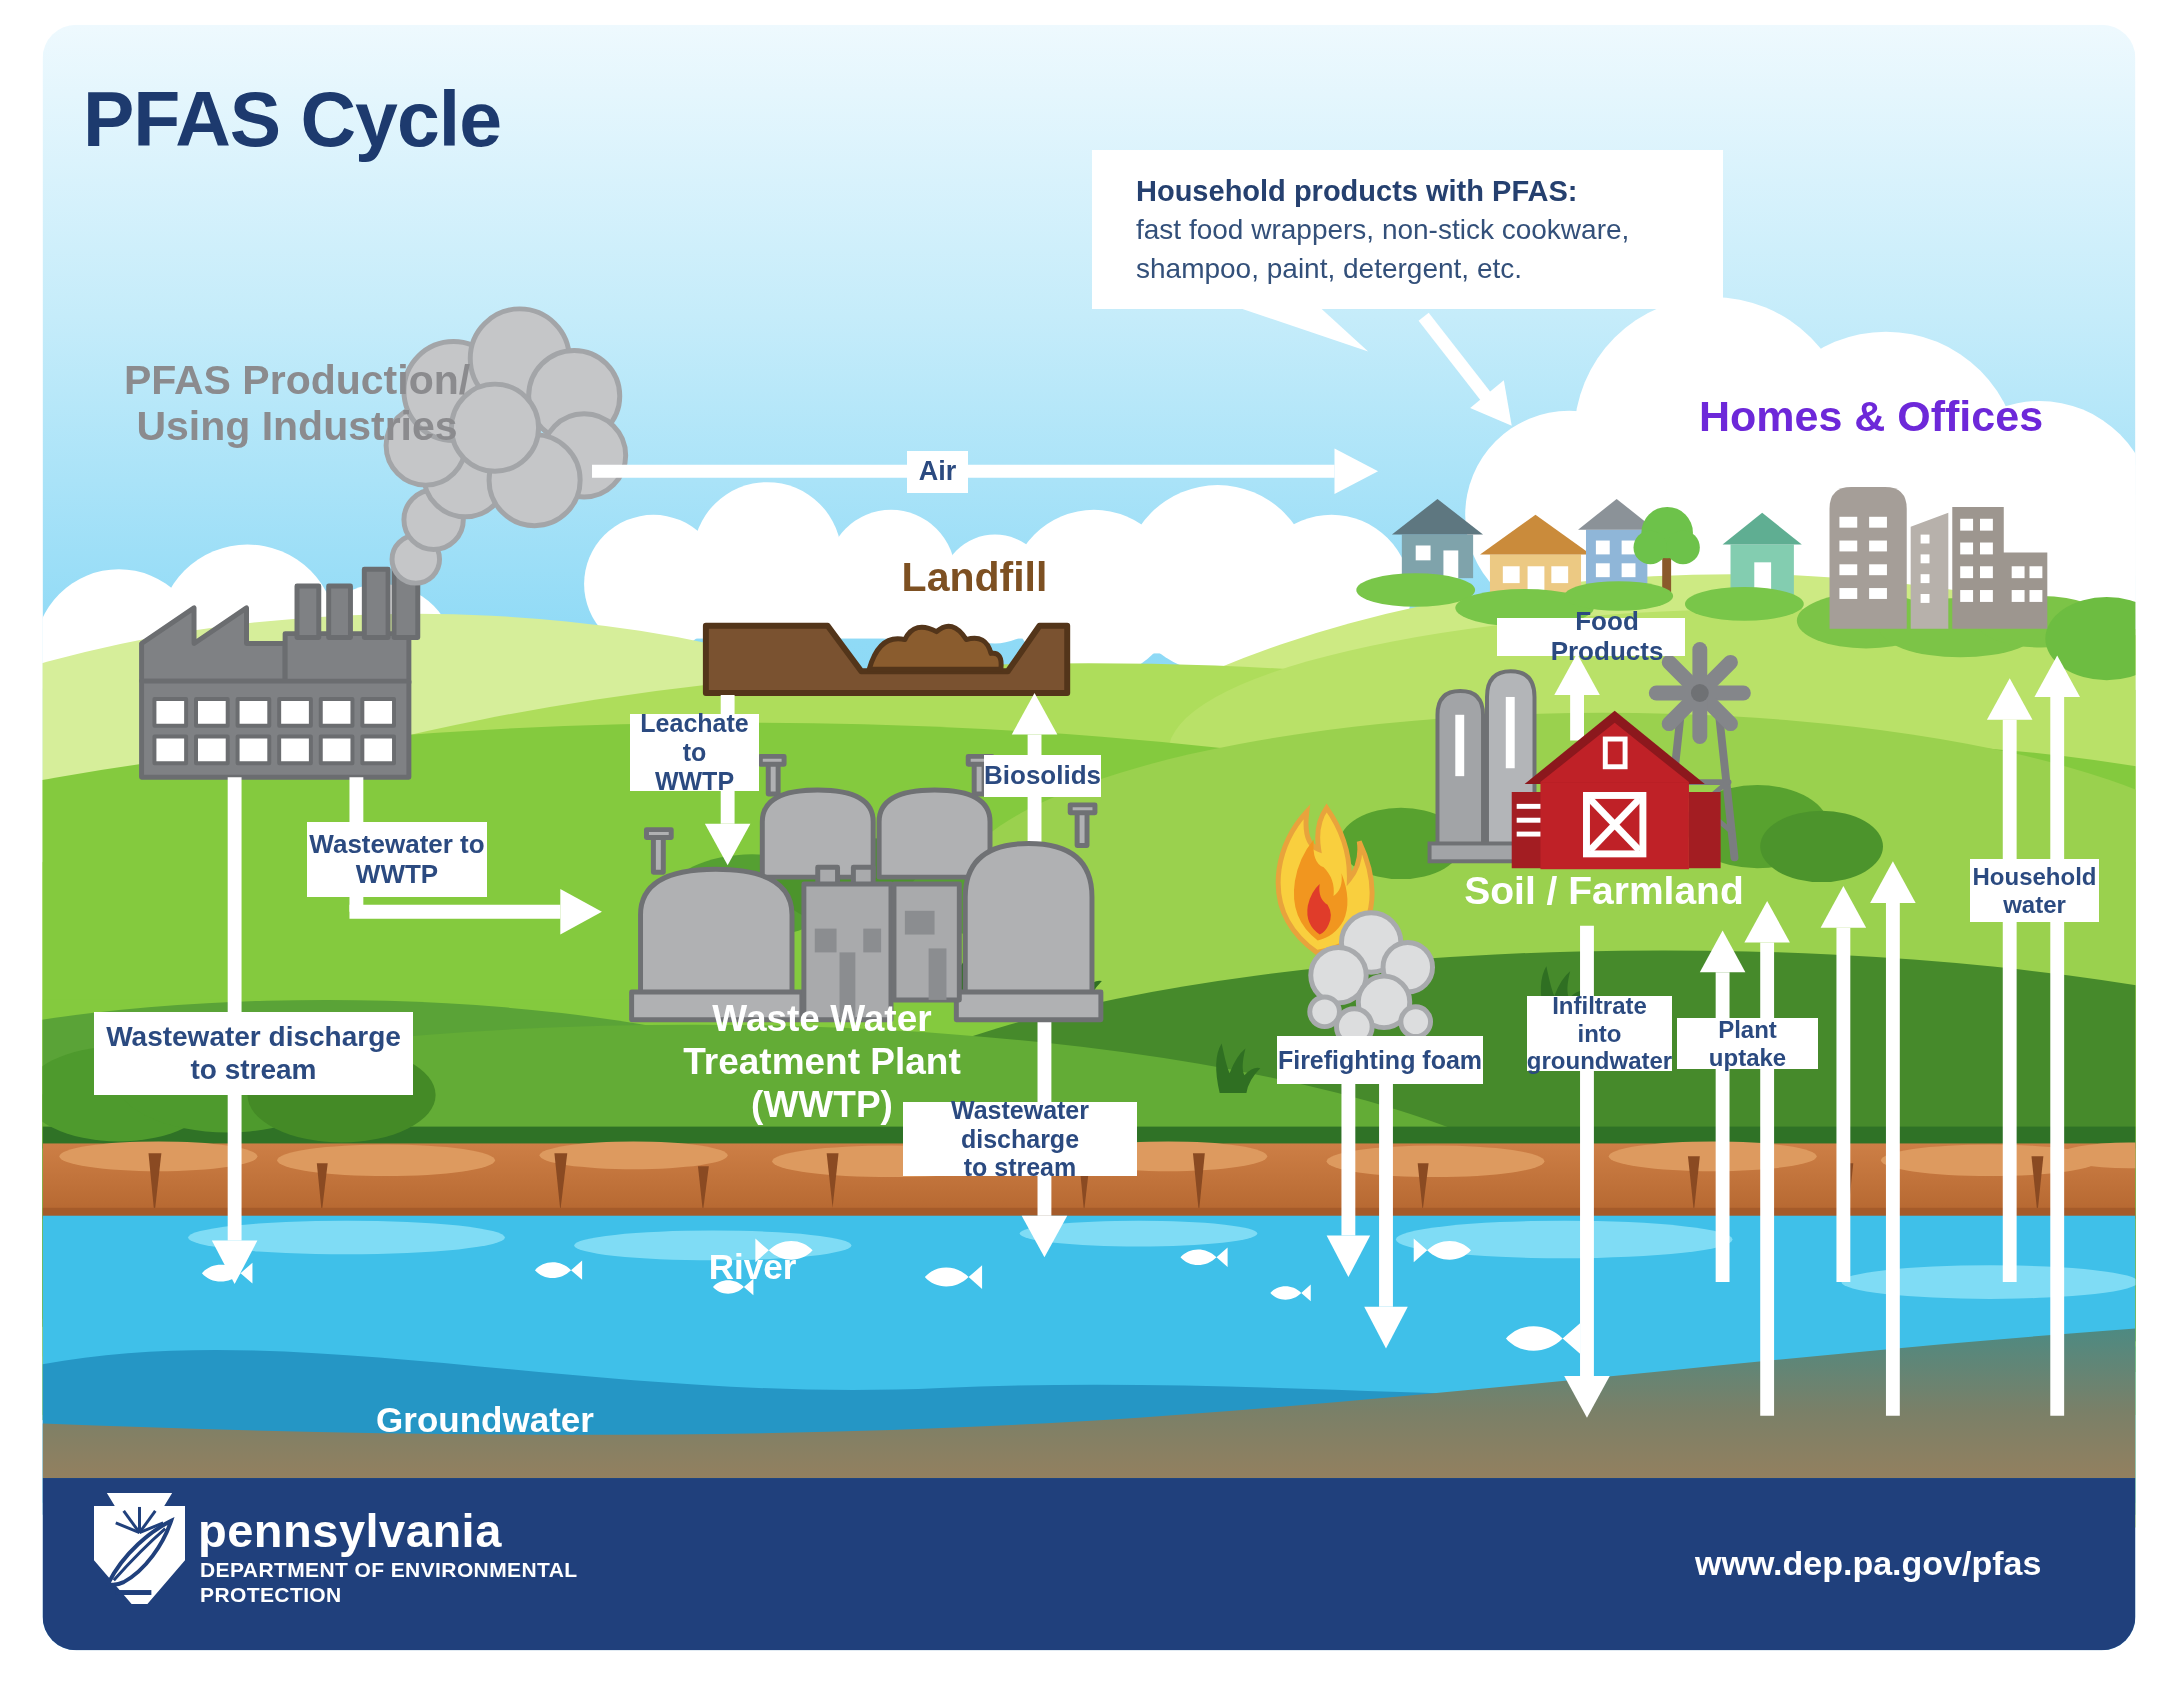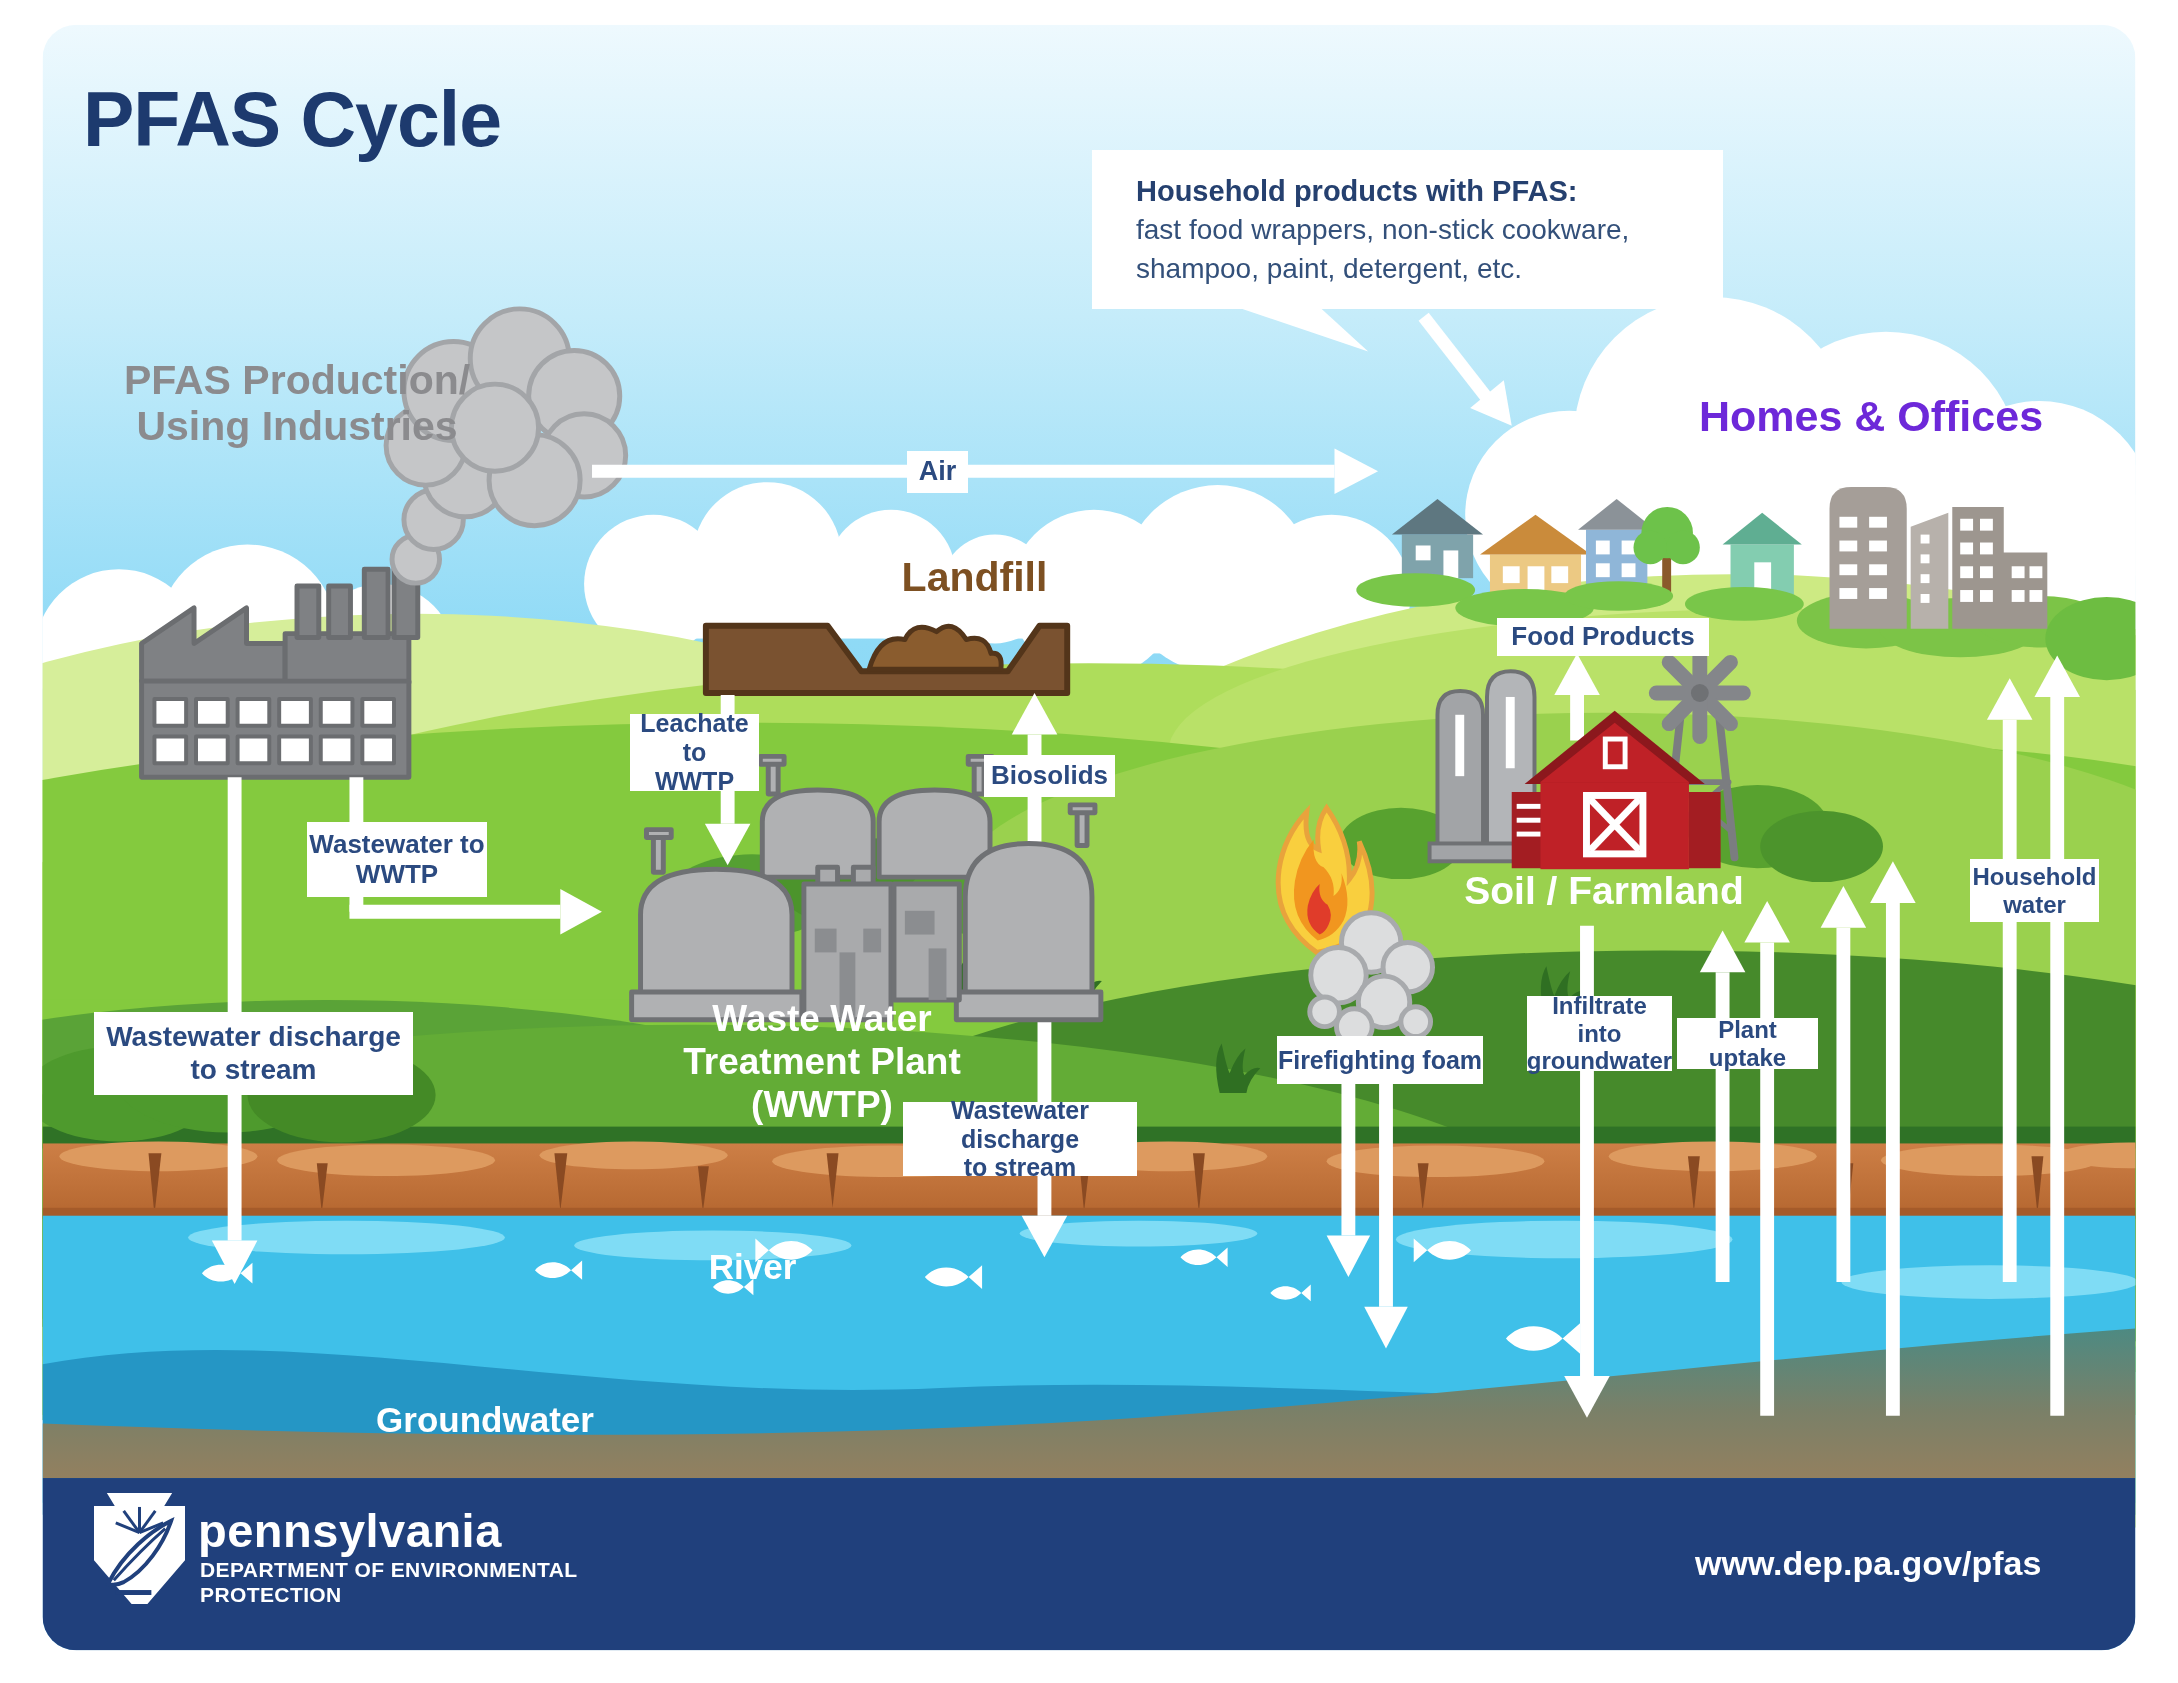--- a/index.html
+++ b/index.html
@@ -24,24 +24,24 @@
   .river-lbl{left:683px;top:1247px;width:139px;font-size:35px;color:#ffffff;}
   .gw-lbl{left:366px;top:1400px;width:238px;font-size:35px;color:#ffffff;}
 
   .household{left:1092px;top:150px;width:631px;height:159px;align-items:flex-start;
     padding-left:44px;box-sizing:border-box;text-align:left;line-height:1.38;}
   .household .t{font-size:29px;font-weight:700;color:#25406f;}
   .household .b{font-size:28px;font-weight:400;color:#33507a;}
   .air-box{left:907px;top:451px;width:61px;height:42px;font-size:27px;}
   .ww-to-wwtp{left:279px;top:822px;width:180px;height:75px;font-size:26px;margin-left:28px;}
   .leachate{left:630px;top:714px;width:129px;height:77px;font-size:25px;}
-  .biosolids{left:984px;top:755px;width:131px;height:42px;font-size:26px;}
+  .biosolids{left:984px;top:755px;width:117px;height:42px;font-size:26px;}
   .disch-left{left:94px;top:1012px;width:319px;height:83px;font-size:28px;}
   .disch-mid{left:903px;top:1102px;width:234px;height:74px;font-size:25px;}
-  .food{left:1497px;top:618px;width:212px;height:38px;font-size:26px;}
+  .food{left:1497px;top:618px;width:156px;height:38px;font-size:26px;padding-left:32px;}
   .fire-box{left:1277px;top:1036px;width:206px;height:48px;font-size:25px;}
   .infil{left:1521px;top:996px;width:145px;height:75px;font-size:24px;margin-left:6px;}
   .uptake{left:1677px;top:1018px;width:141px;height:51px;font-size:24px;}
   .drink{left:1970px;top:859px;width:129px;height:63px;font-size:24px;}
 
   .footer-brand{left:198px;top:1503px;font-size:47px;color:#ffffff;letter-spacing:0.5px;}
   .footer-dept1{left:200px;top:1558px;font-size:21px;color:#ffffff;font-weight:600;letter-spacing:0.4px;}
   .footer-dept2{left:200px;top:1583px;font-size:21px;color:#ffffff;font-weight:600;letter-spacing:0.4px;}
   .footer-url{left:1695px;top:1544px;font-size:34px;color:#ffffff;}
 </style>

